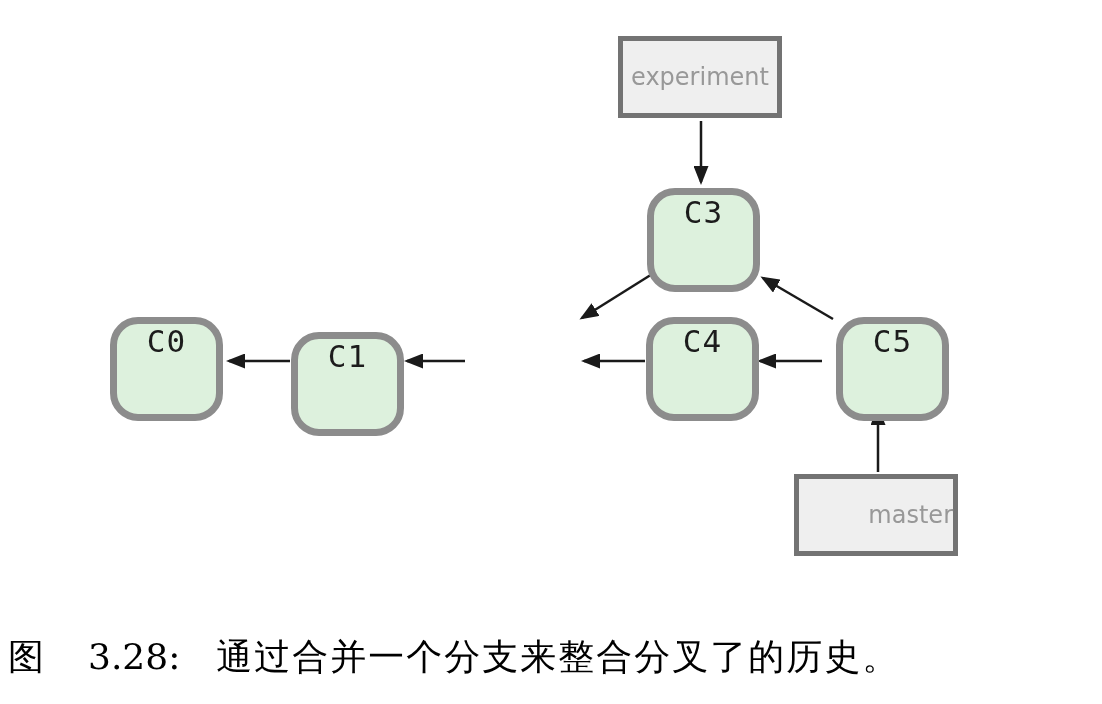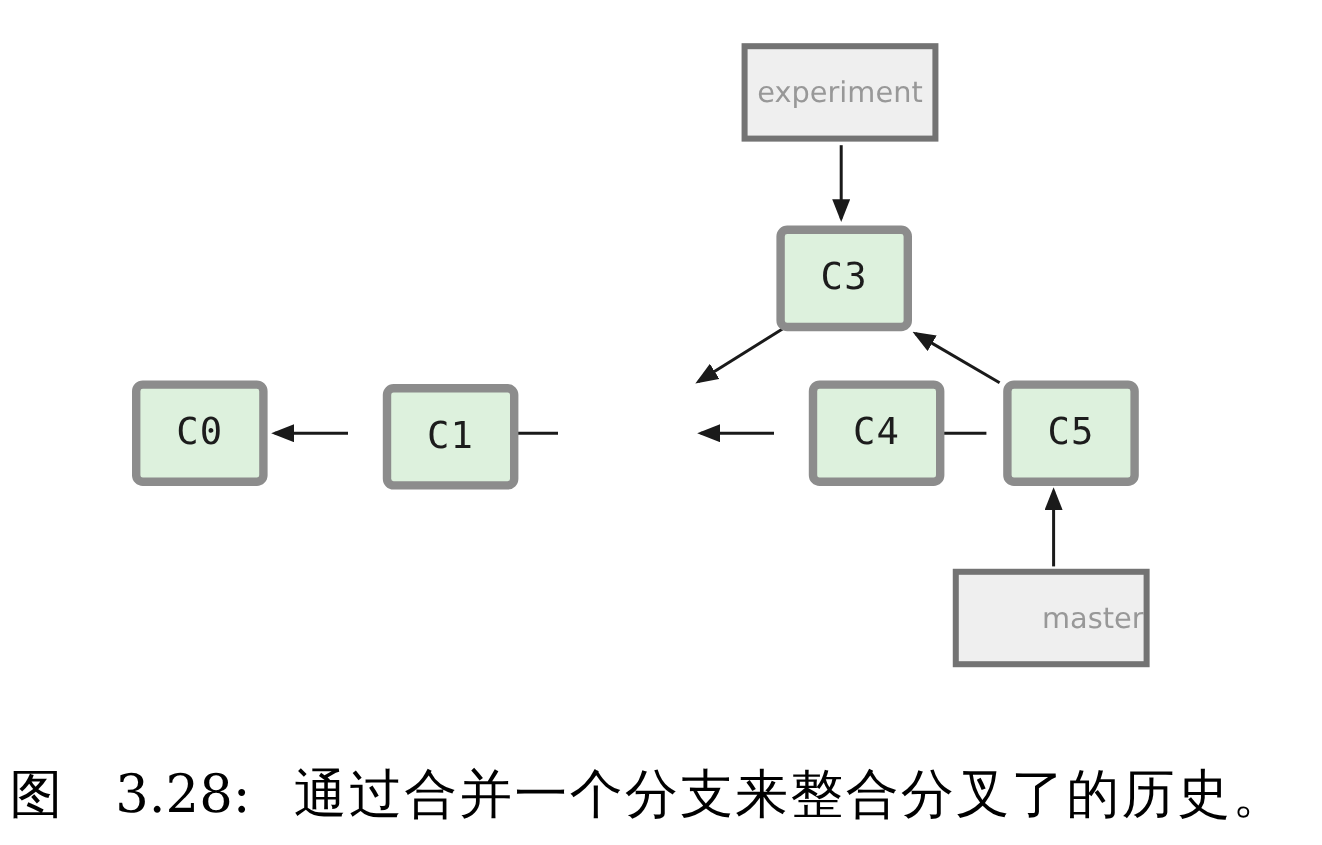--- a/index.html
+++ b/index.html
@@ -19,27 +19,27 @@
     position: absolute;
     left: 0;
     top: 0;
     width: 1102px;
     height: 704px;
     z-index: 1;
   }
   .commit-node {
     position: absolute;
     width: 113px;
-    height: 88px;
+    height: 104px;
     box-sizing: border-box;
     background: #ddf1dd;
     border: 7px solid #8c8c8c;
-    border-radius: 9px;
+    border-radius: 28px;
     display: flex;
-    align-items: center;
+    align-items: flex-start;
     justify-content: center;
     z-index: 2;
   }
   .commit-node .commit-label {
     font-family: "DejaVu Sans Mono", "Liberation Mono", monospace;
     font-size: 31px;
     color: #1c1c1c;
     letter-spacing: 1px;
     transform: translateY(-1px);
   }
@@ -55,34 +55,34 @@
     justify-content: center;
     z-index: 2;
   }
   .branch-box .branch-label {
     font-family: "DejaVu Sans", "Liberation Sans", sans-serif;
     font-size: 24px;
     color: #989898;
   }
   #node-c3        { left: 647px; top: 188px; }
   #node-c0        { left: 110px; top: 317px; }
-  #node-c1        { left: 291px; top: 320px; margin-left: 28px; }
+  #node-c1        { left: 291px; top: 332px; }
   #node-c2        { left: 466px; top: 317px; }
-  #node-c4        { left: 646px; top: 317px; margin-left: 28px; }
+  #node-c4        { left: 646px; top: 317px; }
   #node-c5        { left: 836px; top: 317px; }
   #box-experiment { left: 618px; top: 36px;  }
   #box-master     { left: 794px; top: 474px; justify-content: flex-end; }
   .caption {
     position: absolute;
     left: 8px;
     top: 634px;
     width: 1088px;
     white-space: nowrap;
     font-family: "DejaVu Serif", "Liberation Serif", serif;
-    font-size: 44px;
+    font-size: 36px;
     color: #000000;
     line-height: 1.3;
     z-index: 2;
   }
   .caption .cap-prefix { letter-spacing: 0; }
   .caption .cap-number { margin-left: 44px; }
   .caption .cap-text   { margin-left: 36px; letter-spacing: 2px; }
 </style>
 </head>
 <body>

